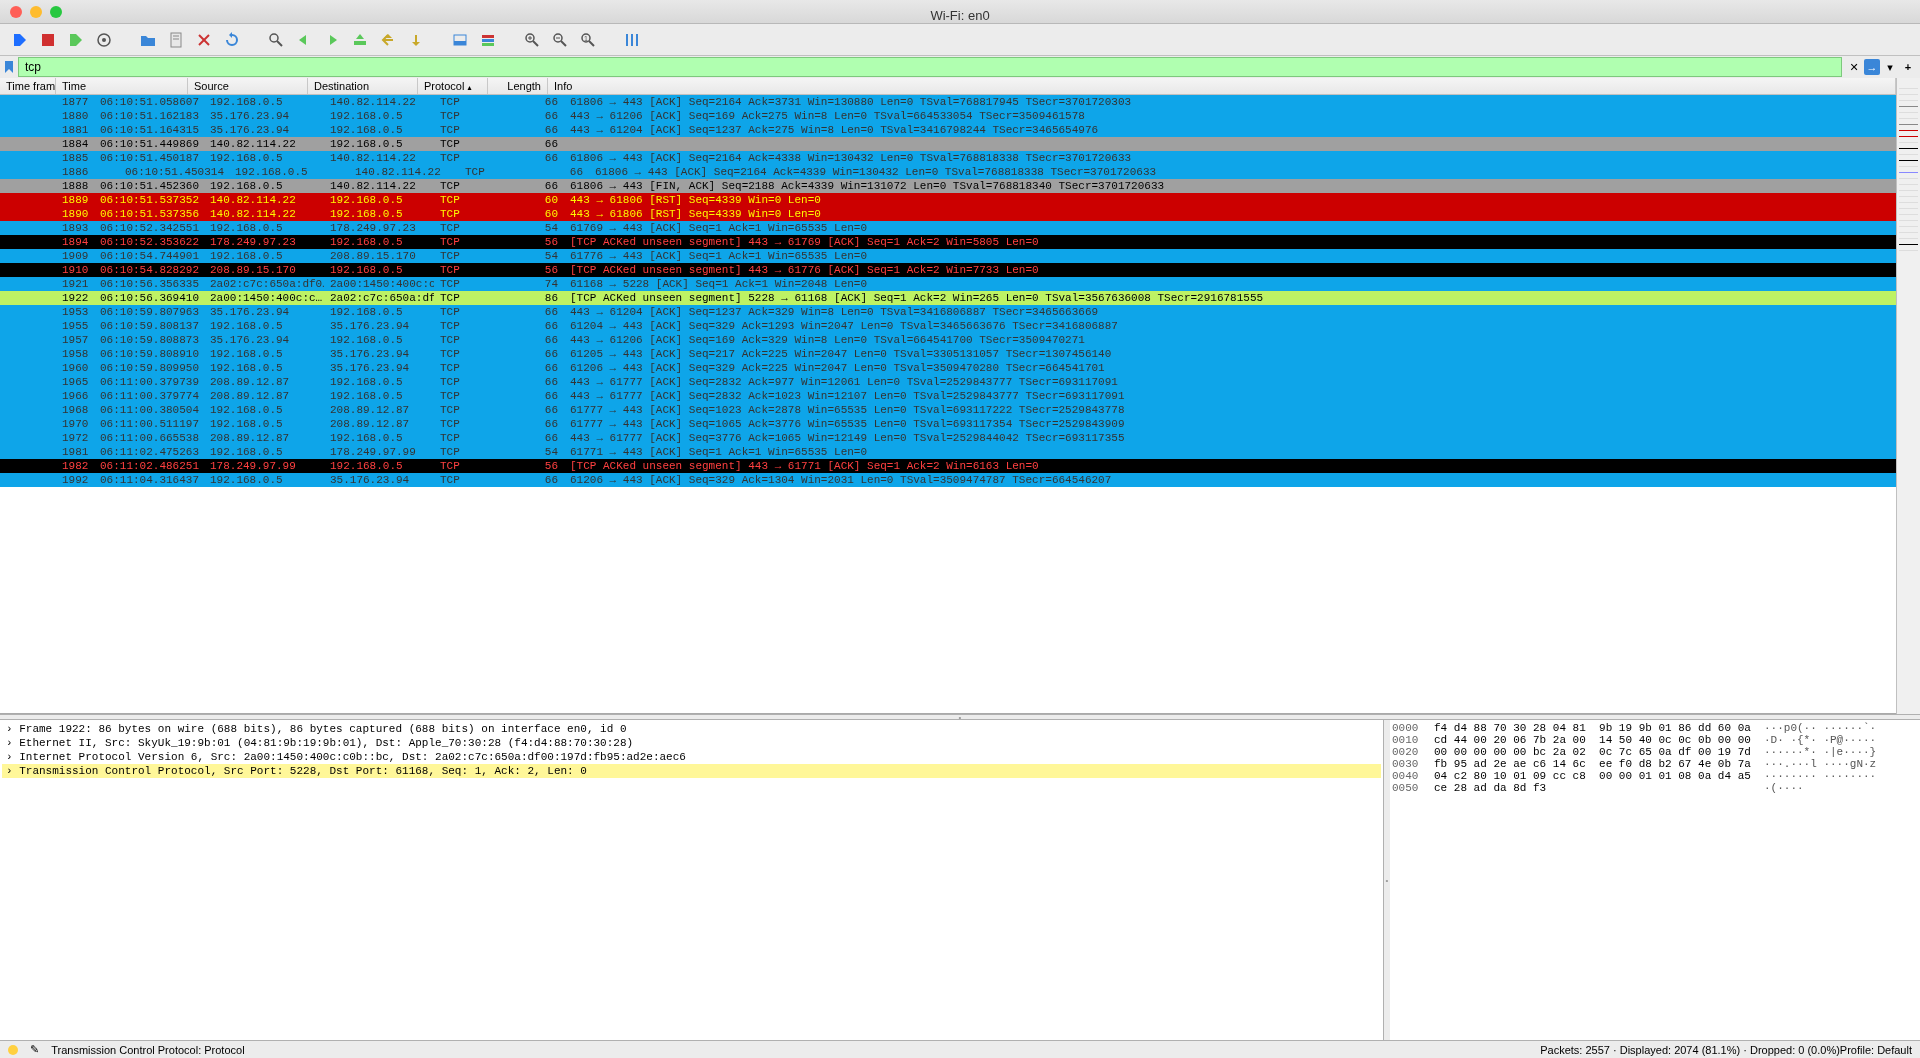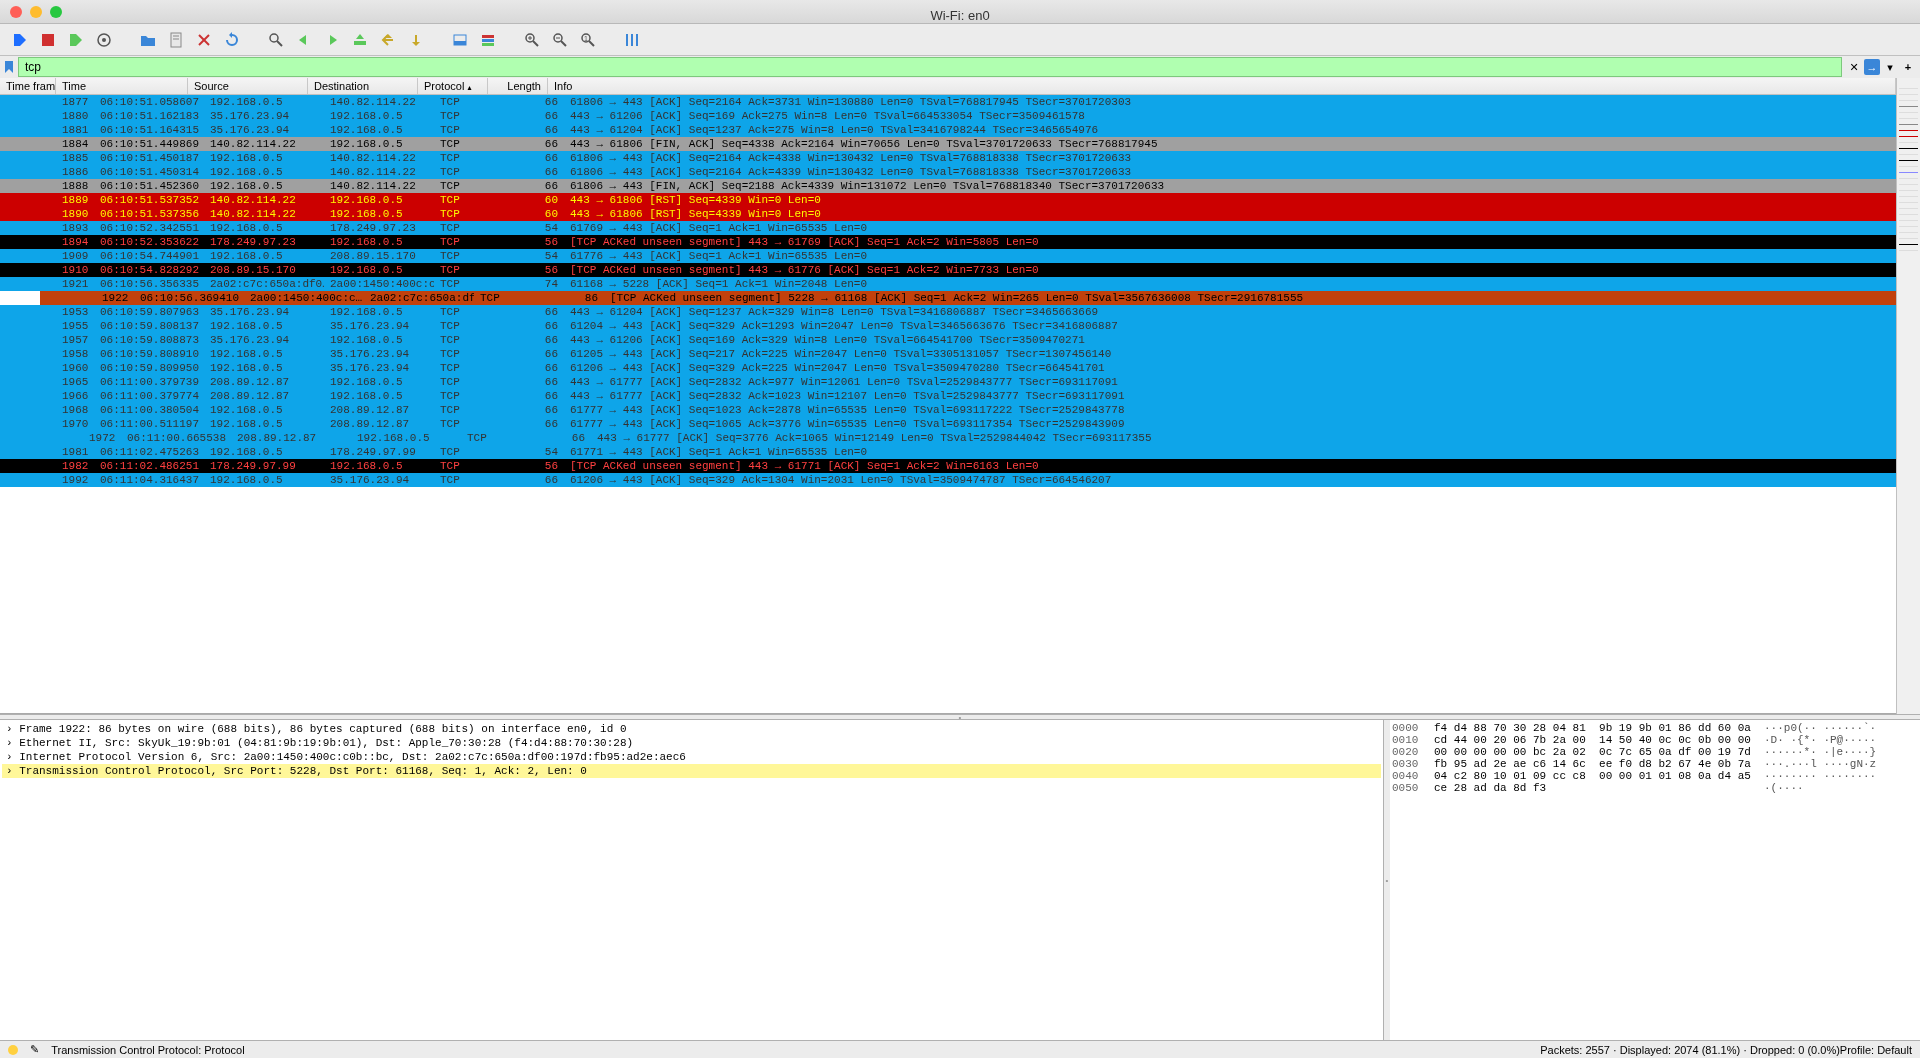--- a/index.html
+++ b/index.html
@@ -30,21 +30,21 @@
 .col-info { flex: 1; }
 .pl-body { font-family: "Andale Mono","Courier New",monospace; font-size: 11px; }
 .row { display: flex; height: 14px; line-height: 14px; white-space: nowrap; cursor: pointer; }
 .row div { padding: 0 6px; overflow: hidden; }
 .row .col-no { text-align: right; }
 .row .col-len { text-align: right; }
 .row.normal { background: #0ea5e9; color: #333; }
 .row.gray { background: #a0a0a0; color: #000; }
 .row.red { background: #cc0000; color: #fff700; }
 .row.black { background: #000; color: #ff4040; }
-.row.selected { background: #c2410c; color: #000; margin-left: 40px; }
+.row.selected { background: #bef264; color: #000; }
 .splitter-h { height: 6px; background: #ececec; border-top: 1px solid #b0b0b0; border-bottom: 1px solid #b0b0b0; cursor: row-resize; display:flex; align-items:center; justify-content:center; }
 .splitter-h::after { content:"•"; color:#999; font-size:8px; }
 .bottom-panes { display: flex; height: 320px; background: #fff; }
 .tree-pane { flex: 1; overflow: auto; font-family: "Andale Mono","Courier New",monospace; font-size: 11px; padding: 2px; border-right: 1px solid #b0b0b0; }
 .tree-line { padding: 1px 4px; white-space: nowrap; }
 .tree-line.hl { background: #fff799; }
 .splitter-v { width: 6px; background: #ececec; cursor: col-resize; display:flex; align-items:center; justify-content:center; }
 .splitter-v::after { content:"•"; color:#999; font-size:8px; }
 .hex-pane { width: 530px; overflow: auto; font-family: "Andale Mono","Courier New",monospace; font-size: 11px; padding: 2px; }
 .hex-row { display: flex; white-space: pre; line-height: 12px; }
@@ -264,36 +264,35 @@
               <div class="col-info">443 → 61204 [ACK] Seq=1237 Ack=275 Win=8 Len=0 TSval=3416798244 TSecr=3465654976</div>
             </div>
             <div class="row gray">
               <div style="width:56px;"></div>
               <div class="col-no" style="width:38px;">1884</div>
               <div class="col-time" style="width:110px;">06:10:51.449869</div>
               <div class="col-src">140.82.114.22</div>
               <div class="col-dst">192.168.0.5</div>
               <div class="col-proto">TCP</div>
               <div class="col-len">66</div>
-              <div class="col-info">443 → 61806 [FIN, ACK] Seq=4338 Ack=2164 Win=70656 Len=0 TSval=3701720633 TSecr=768817945</div>
             </div>
             <div class="row normal">
               <div style="width:56px;"></div>
               <div class="col-no" style="width:38px;">1885</div>
               <div class="col-time" style="width:110px;">06:10:51.450187</div>
               <div class="col-src">192.168.0.5</div>
               <div class="col-dst">140.82.114.22</div>
               <div class="col-proto">TCP</div>
               <div class="col-len">66</div>
               <div class="col-info">61806 → 443 [ACK] Seq=2164 Ack=4338 Win=130432 Len=0 TSval=768818338 TSecr=3701720633</div>
             </div>
             <div class="row normal">
               <div style="width:56px;"></div>
               <div class="col-no" style="width:38px;">1886</div>
-              <div class="col-time" style="width:110px;">06:10:51.450314</div>
+              <div class="col-time" style="width:110px;margin-left:25px;">06:10:51.450314</div>
               <div class="col-src">192.168.0.5</div>
               <div class="col-dst">140.82.114.22</div>
               <div class="col-proto">TCP</div>
               <div class="col-len">66</div>
               <div class="col-info">61806 → 443 [ACK] Seq=2164 Ack=4339 Win=130432 Len=0 TSval=768818338 TSecr=3701720633</div>
             </div>
             <div class="row gray">
               <div style="width:56px;"></div>
               <div class="col-no" style="width:38px;">1888</div>
               <div class="col-time" style="width:110px;">06:10:51.452360</div>
@@ -468,21 +467,21 @@
               <div class="col-no" style="width:38px;">1970</div>
               <div class="col-time" style="width:110px;">06:11:00.511197</div>
               <div class="col-src">192.168.0.5</div>
               <div class="col-dst">208.89.12.87</div>
               <div class="col-proto">TCP</div>
               <div class="col-len">66</div>
               <div class="col-info">61777 → 443 [ACK] Seq=1065 Ack=3776 Win=65535 Len=0 TSval=693117354 TSecr=2529843909</div>
             </div>
             <div class="row normal">
               <div style="width:56px;"></div>
-              <div class="col-no" style="width:38px;margin-left:27px;">1972</div>
+              <div class="col-no" style="width:38px;">1972</div>
               <div class="col-time" style="width:110px;">06:11:00.665538</div>
               <div class="col-src">208.89.12.87</div>
               <div class="col-dst">192.168.0.5</div>
               <div class="col-proto">TCP</div>
               <div class="col-len">66</div>
               <div class="col-info">443 → 61777 [ACK] Seq=3776 Ack=1065 Win=12149 Len=0 TSval=2529844042 TSecr=693117355</div>
             </div>
             <div class="row normal">
               <div style="width:56px;"></div>
               <div class="col-no" style="width:38px;">1981</div>

